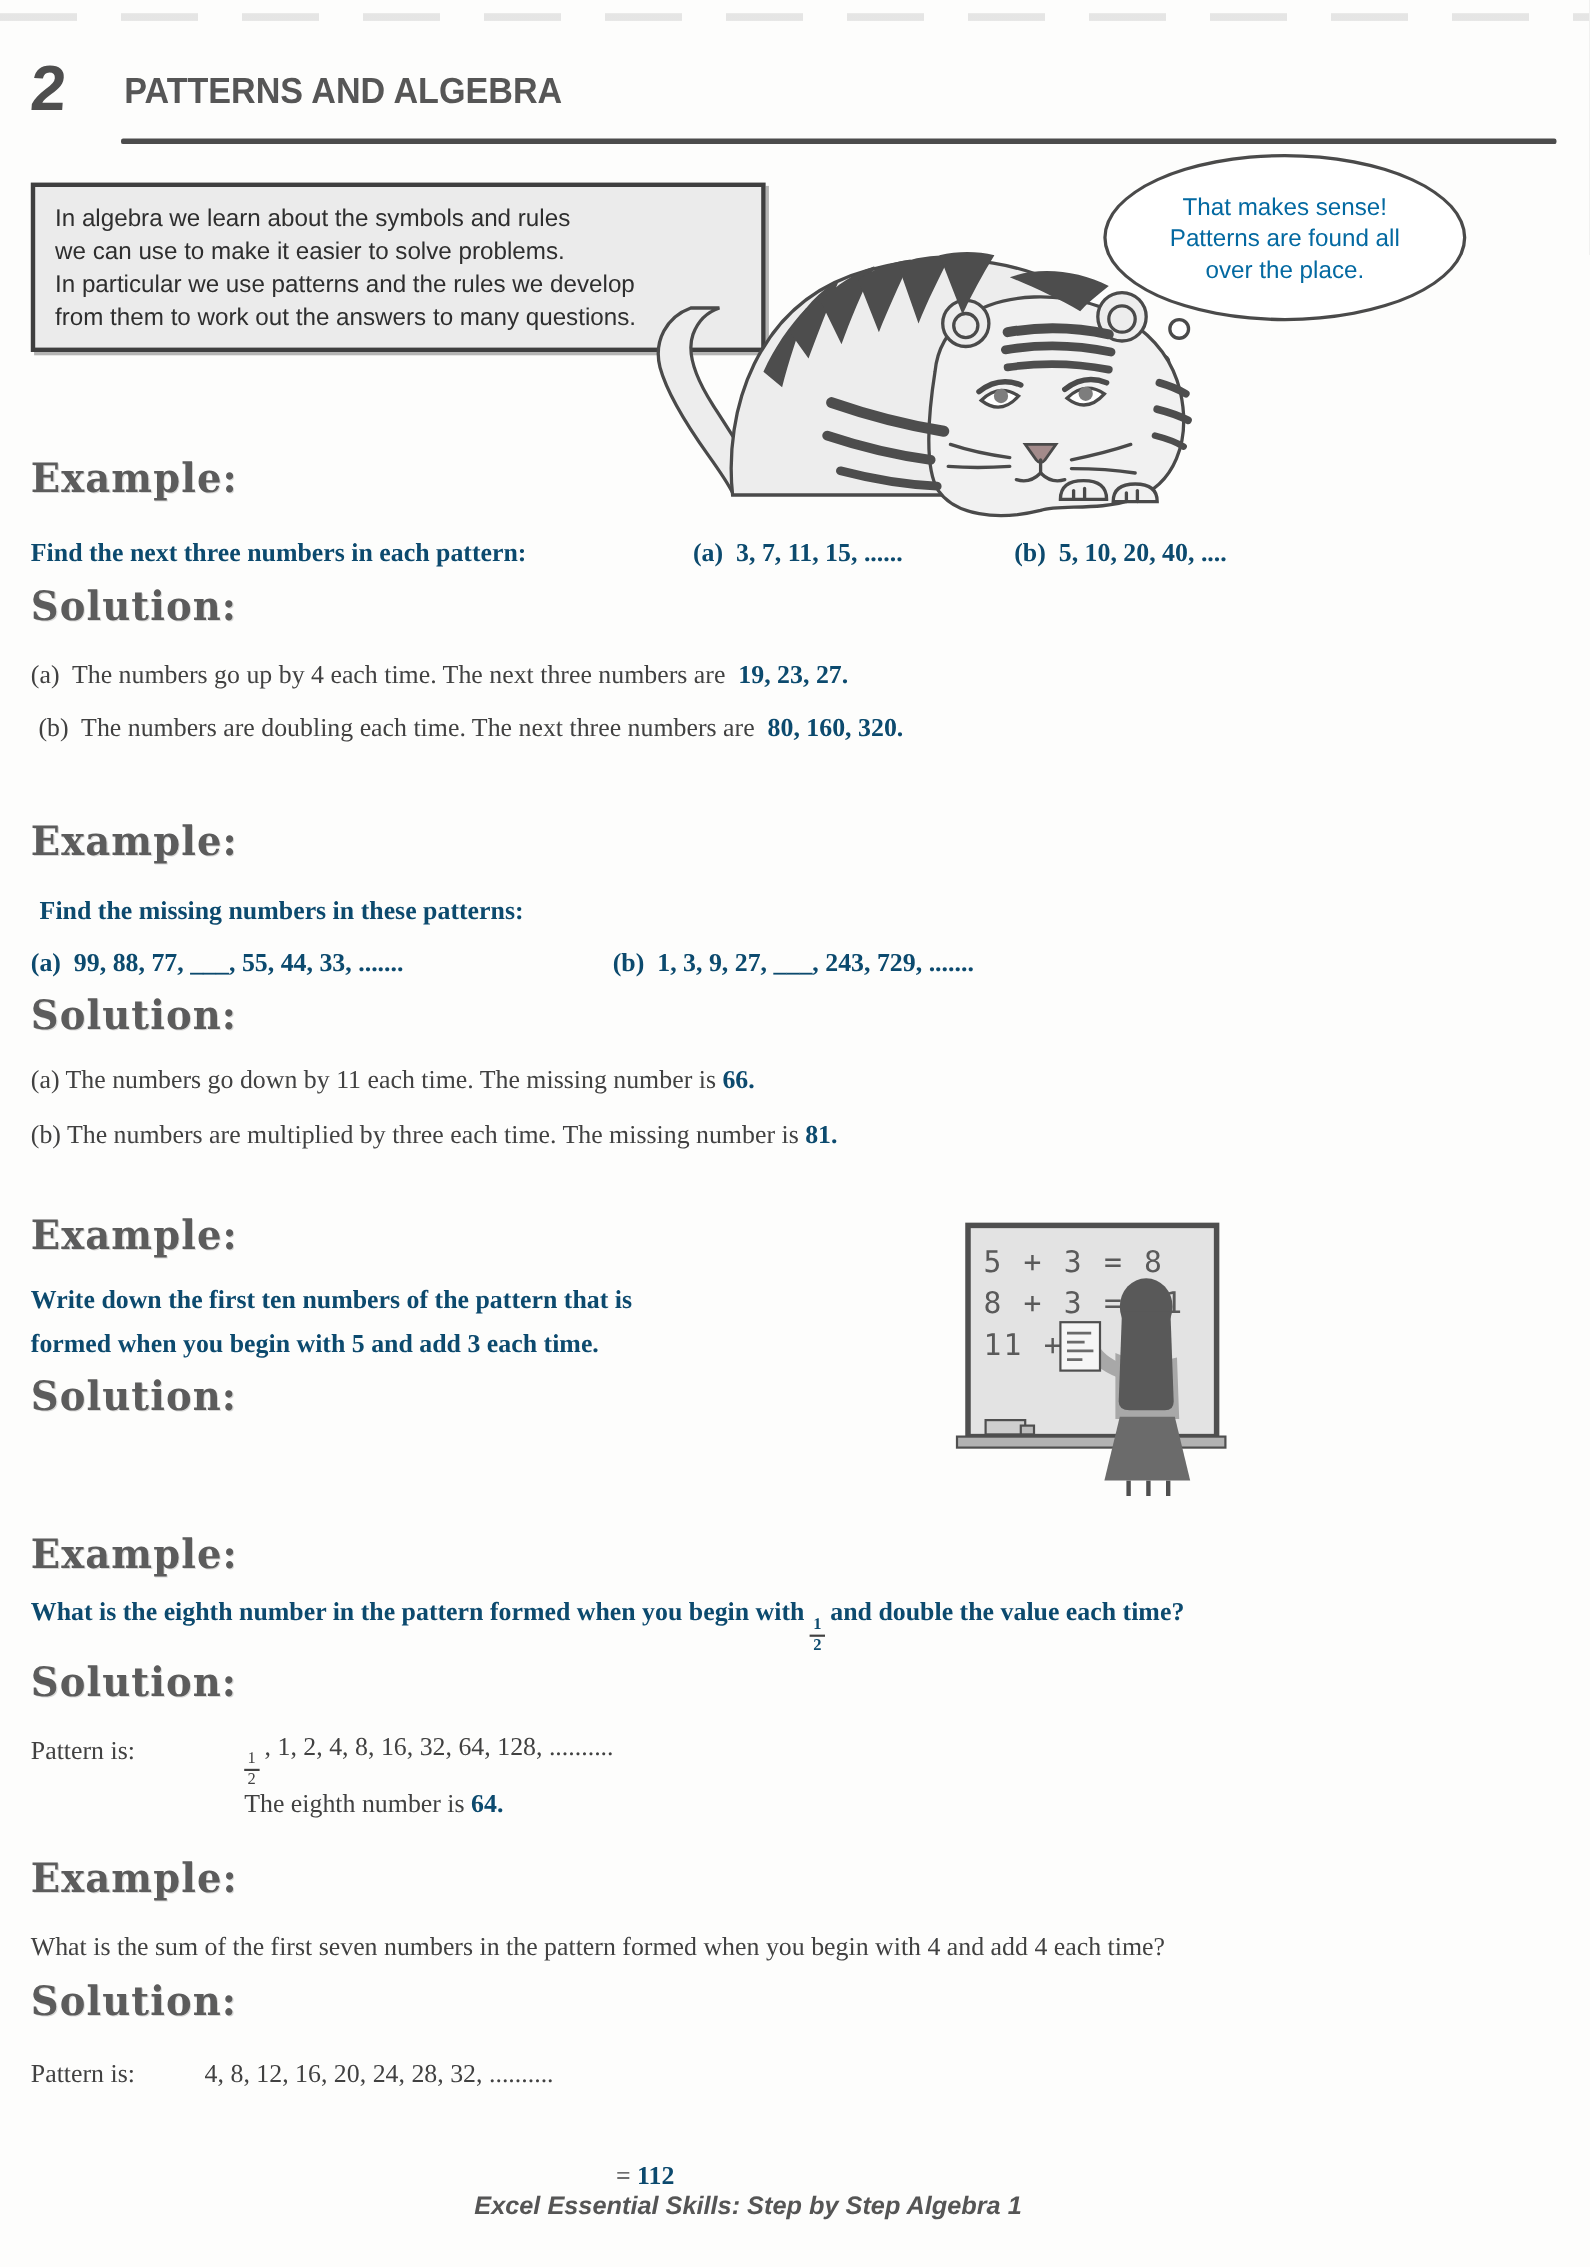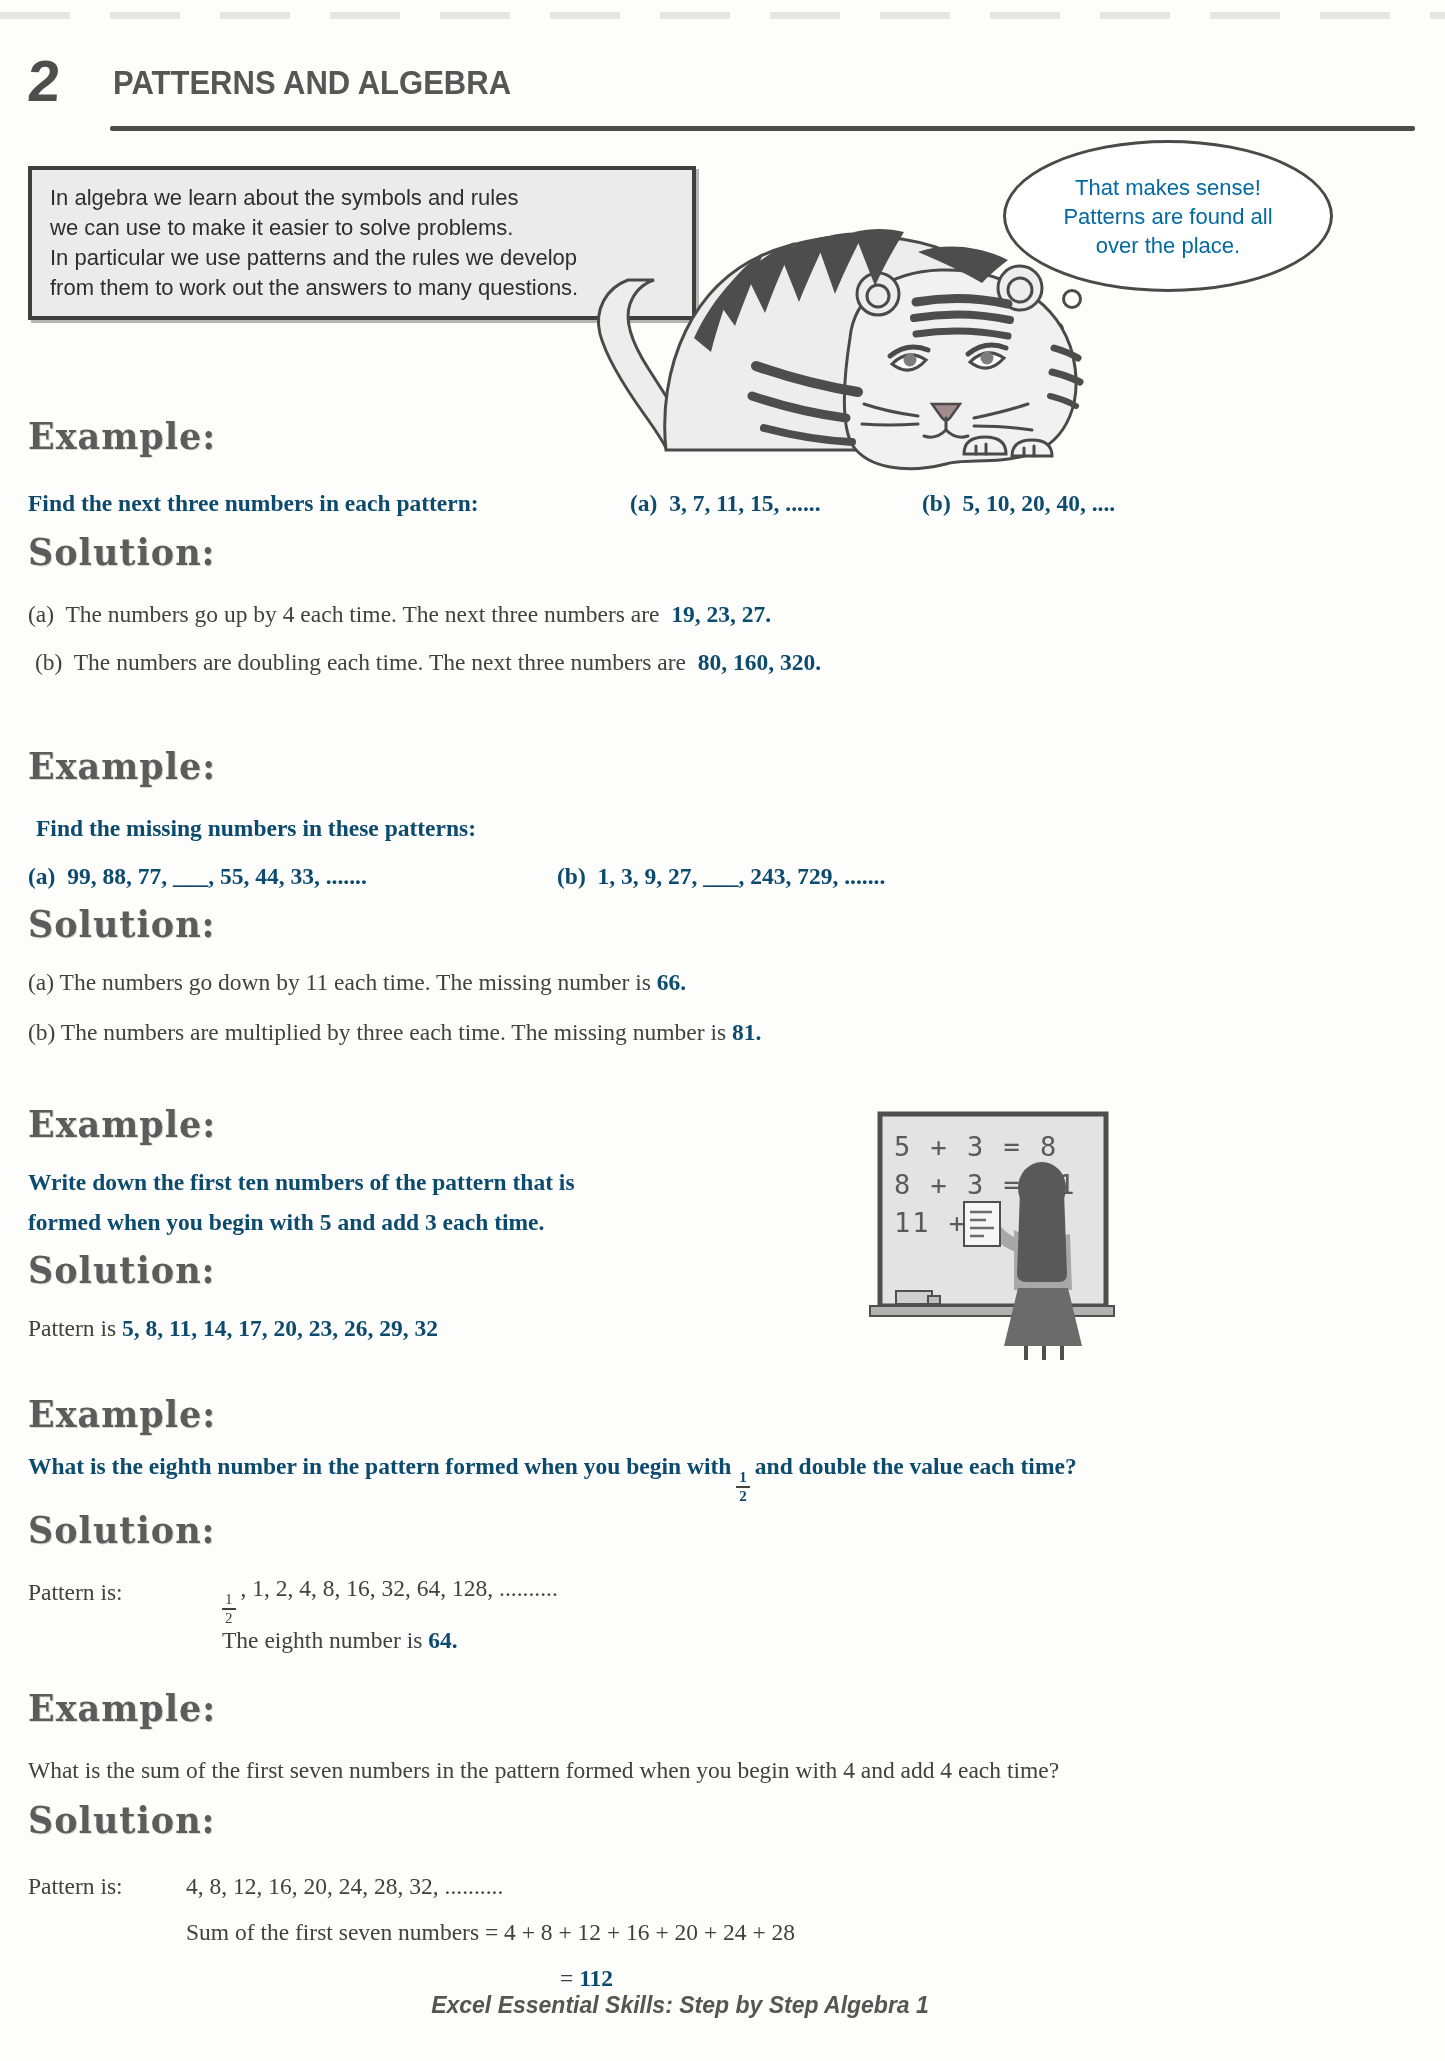--- a/index.html
+++ b/index.html
@@ -165,21 +165,20 @@
   <div class="abs t b pre" style="left:28px; top:862px;">(a)  99, 88, 77, ___, 55, 44, 33, .......</div>
   <div class="abs t b pre" style="left:557px; top:862px;">(b)  1, 3, 9, 27, ___, 243, 729, .......</div>
   <div class="abs h" style="left:28px; top:906px;">Solution:</div>
   <div class="abs t pre" style="left:28px; top:968px;"><span>(a) The numbers go down by 11 each time. The missing number is </span><span class="b">66.</span></div>
   <div class="abs t pre" style="left:28px; top:1018px;"><span>(b) The numbers are multiplied by three each time. The missing number is </span><span class="b">81.</span></div>
 
   <div class="abs h" style="left:28px; top:1106px;">Example:</div>
   <div class="abs t b" style="left:28px; top:1168px;">Write down the first ten numbers of the pattern that is</div>
   <div class="abs t b" style="left:28px; top:1208px;">formed when you begin with 5 and add 3 each time.</div>
   <div class="abs h" style="left:28px; top:1252px;">Solution:</div>
-  <div class="abs t pre" style="left:28px; top:1314px;"><span>Pattern is </span><span class="b">5, 8, 11, 14, 17, 20, 23, 26, 29, 32</span></div>
 
   <svg class="abs" style="left:868px; top:1108px;" width="252" height="252" viewBox="0 0 252 252">
     <rect x="12" y="6" width="226" height="192" fill="#e3e3e3" stroke="#4f4f4f" stroke-width="5"></rect>
     <g font-family="DejaVu Sans Mono, monospace" font-size="27" fill="#5a5a5a" letter-spacing="2">
       <text x="26" y="48">5 + 3 = 8</text>
       <text x="26" y="86">8 + 3 = 11</text>
       <text x="26" y="124">11 + 3</text>
     </g>
 
     <rect x="28" y="183" width="36" height="13" fill="#cfcfcf" stroke="#4f4f4f" stroke-width="2"></rect>
@@ -214,18 +213,17 @@
         <span class="fn">1</span>
         <span class="fd">2</span>
       </span><span>, 1, 2, 4, 8, 16, 32, 64, 128, ..........</span></div>
   <div class="abs t pre" style="left:222px; top:1626px;"><span>The eighth number is </span><span class="b">64.</span></div>
 
   <div class="abs h" style="left:28px; top:1690px;">Example:</div>
   <div class="abs t" style="left:28px; top:1756px; width:1410px;">What is the sum of the first seven numbers in the pattern formed when you begin with 4 and add 4 each time?</div>
   <div class="abs h" style="left:28px; top:1802px;">Solution:</div>
   <div class="abs t" style="left:28px; top:1872px;">Pattern is:</div>
   <div class="abs t" style="left:186px; top:1872px;">4, 8, 12, 16, 20, 24, 28, 32, ..........</div>
-  <div class="abs t" style="left:186px; top:1918px;">Sum of the first seven numbers = 4 + 8 + 12 + 16 + 20 + 24 + 28</div>
   <div class="abs t pre" style="left:560px; top:1964px;"><span>= </span><span class="b">112</span></div>
 
   <div class="abs footer" style="left:20px; top:1992px; width:1320px;">Excel Essential Skills: Step by Step Algebra 1</div>
 
 </div>
 
 </body></html>

